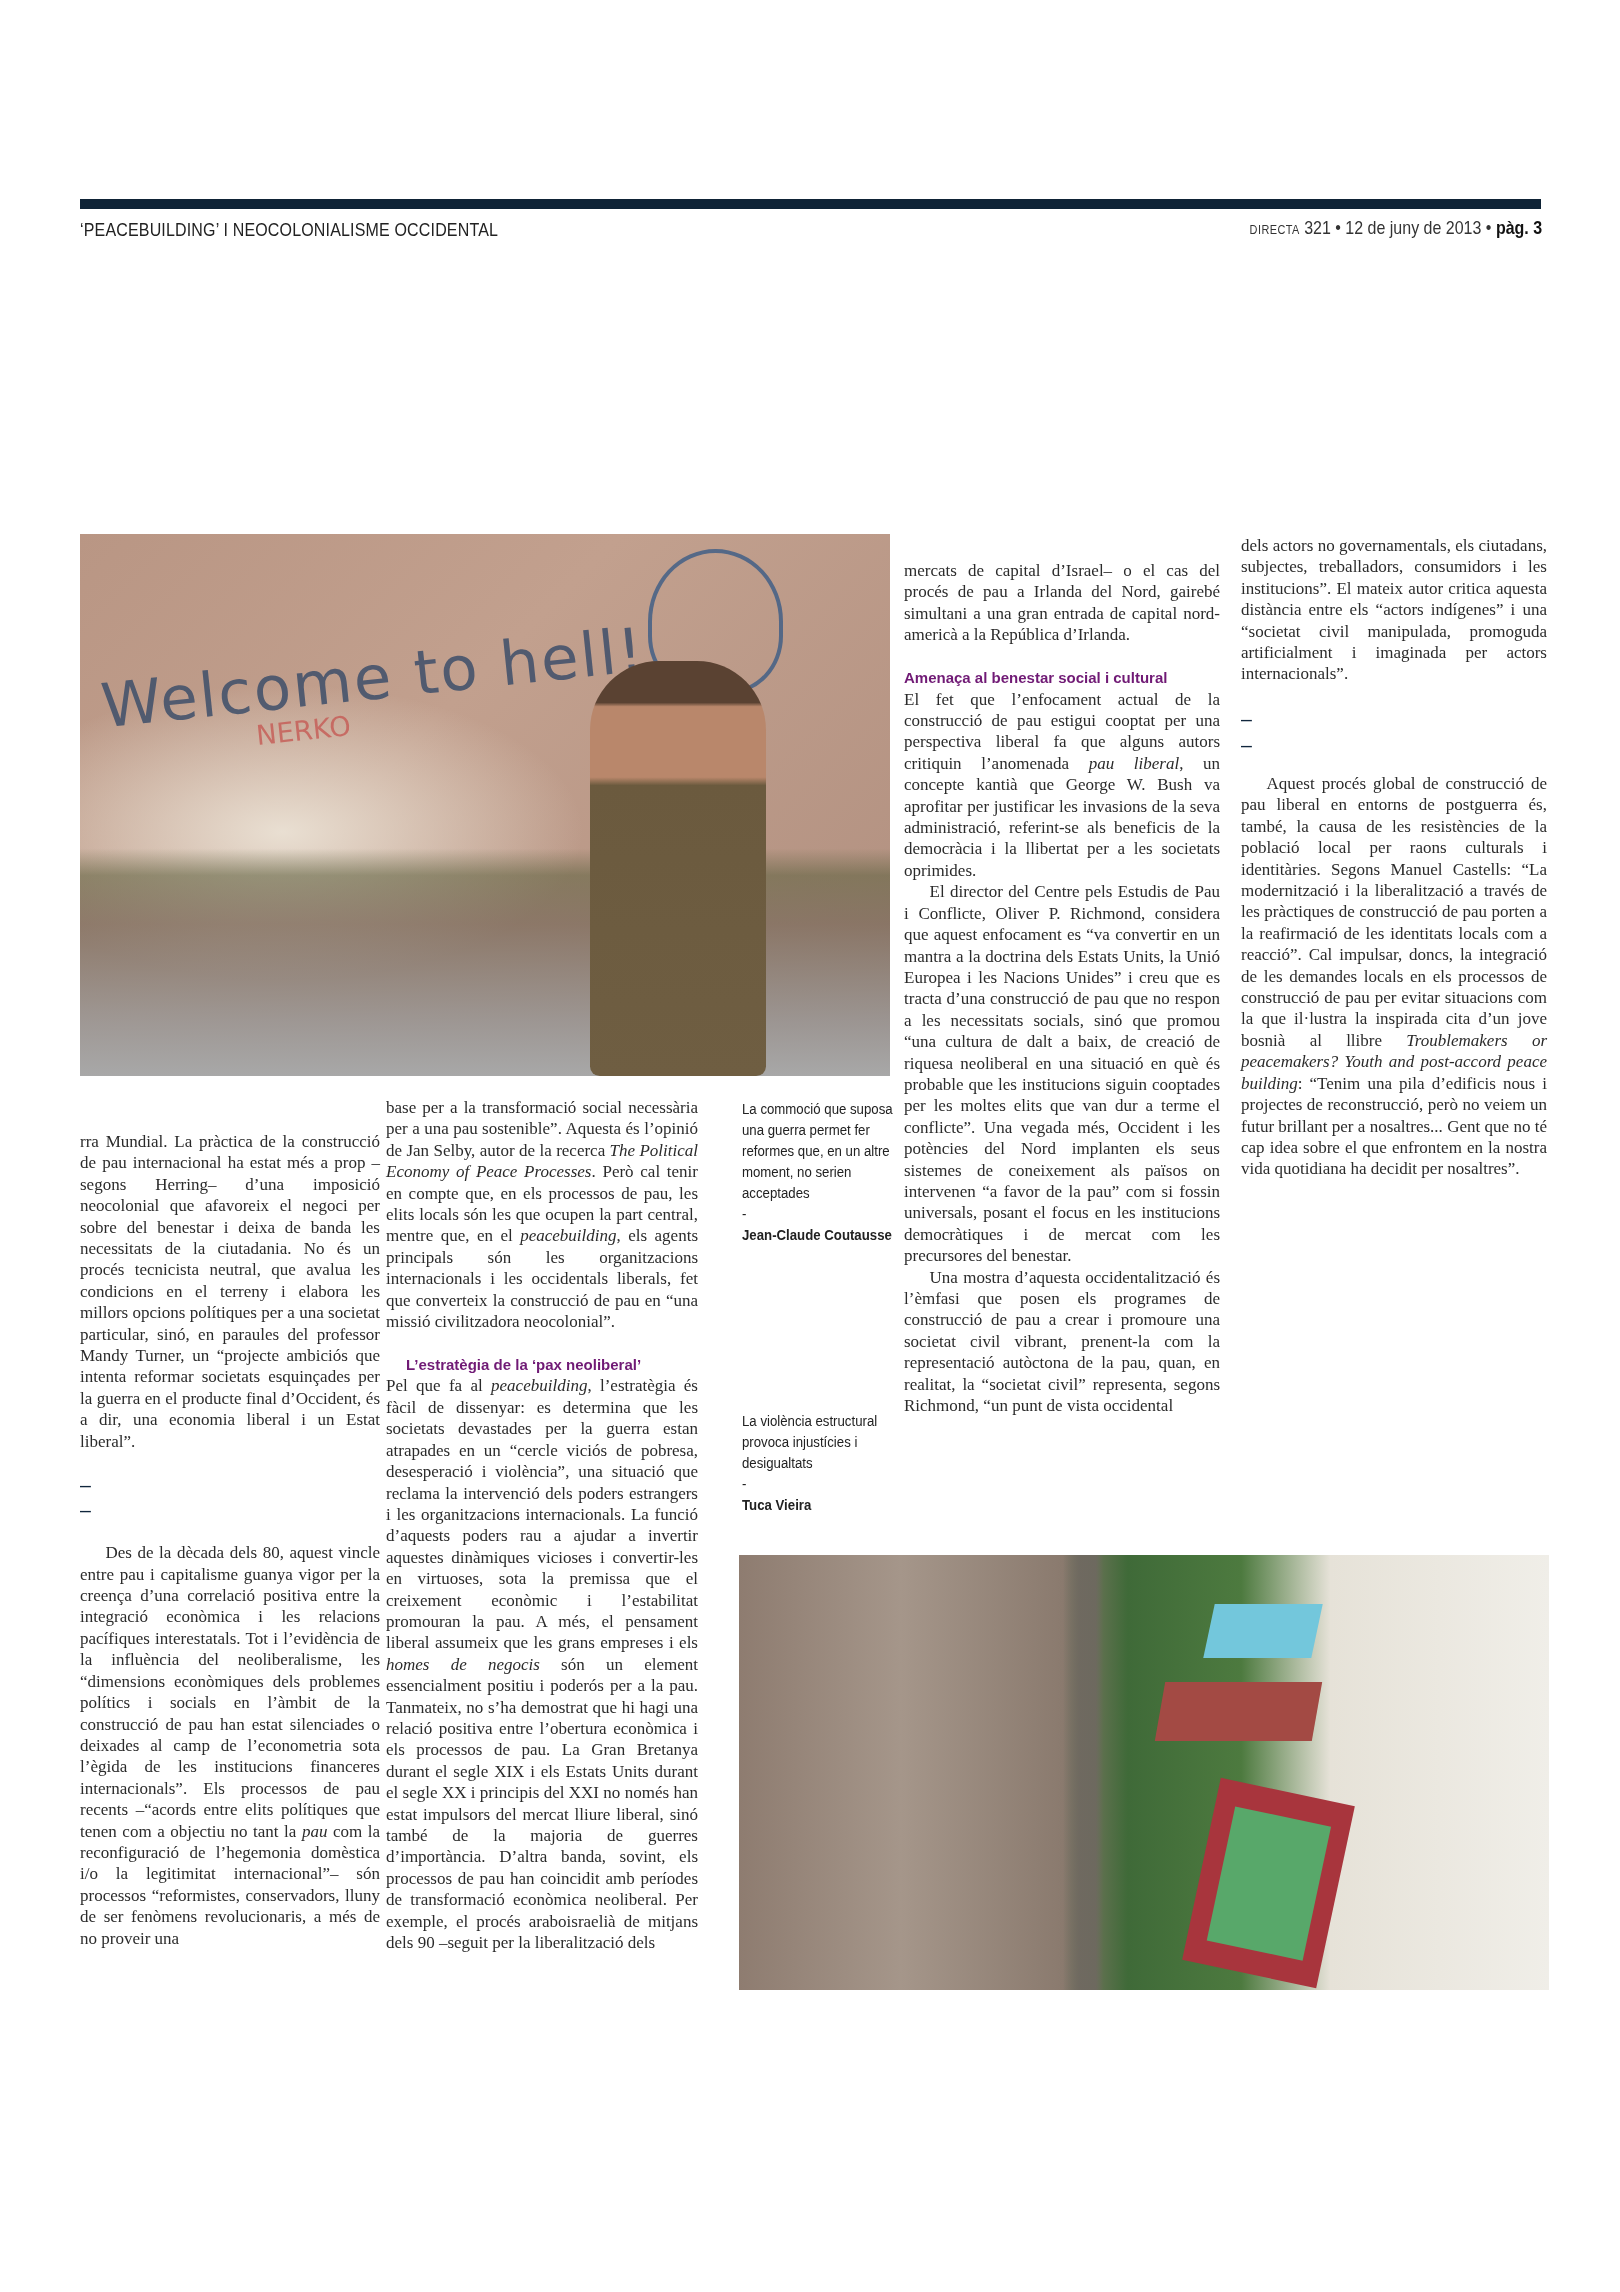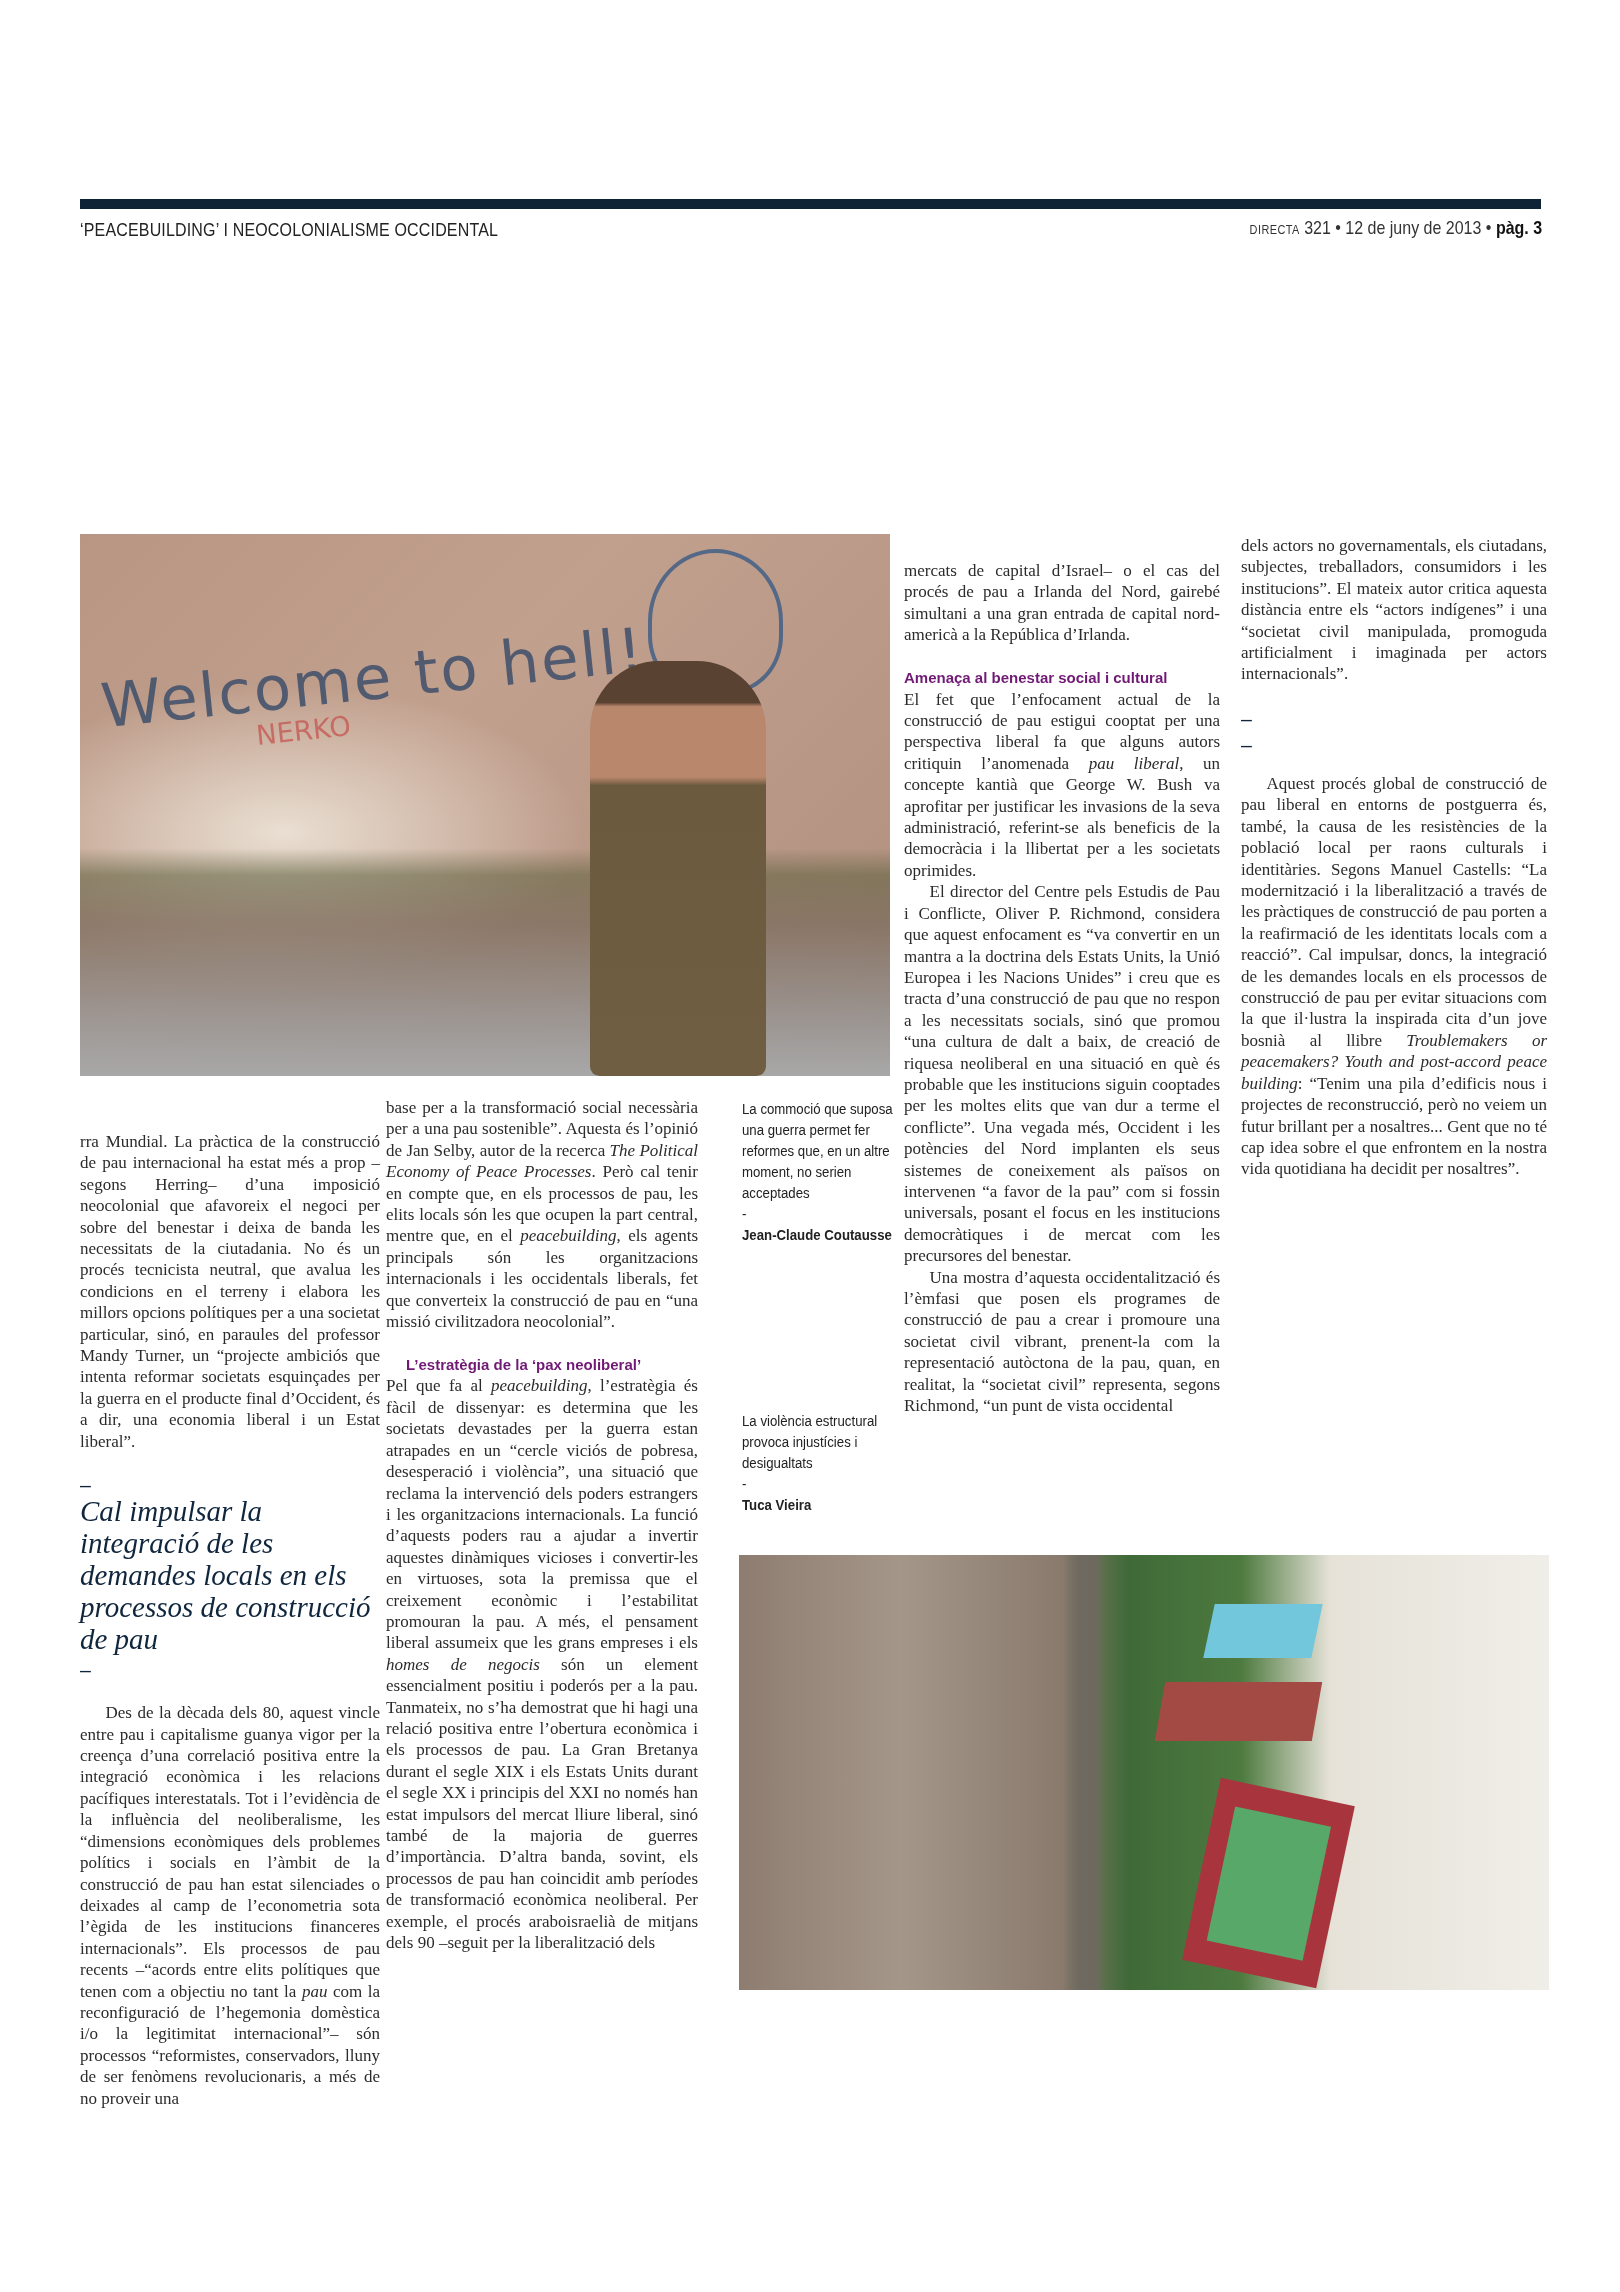--- a/index.html
+++ b/index.html
@@ -75,21 +75,20 @@
   <div class="court1"></div>
   <div class="court2">
       <div class="inner"></div>
     </div>
 </div>
 
 <div class="col" style="left:80px; top:1131px; width:300px;">
   <p>rra Mundial. La pràctica de la construcció de pau internacional ha estat més a prop –segons Herring– d’una imposició neocolonial que afavoreix el negoci per sobre del benestar i deixa de banda les necessitats de la ciutadania. No és un procés tecnicista neutral, que avalua les condicions en el terreny i elabora les millors opcions polítiques per a una societat particular, sinó, en paraules del professor Mandy Turner, un “projecte ambiciós que intenta reformar societats esquinçades per la guerra en el producte final d’Occident, és a dir, una economia liberal i un Estat liberal”.</p>
   <div class="pull" style="margin-top:23.5px;">
     <span class="dash">–</span>
-    <span>Cal impulsar la integració de les demandes locals en els processos de construcció de pau</span>
     <span class="dash" style="margin-top:5.9px;">–</span>
   </div>
   <p class="indent" style="margin-top:21.6px;"><span>Des de la dècada dels 80, aquest vincle entre pau i capitalisme guanya vigor per la creença d’una correlació positiva entre la integració econòmica i les relacions pacífiques interestatals. Tot i l’evidència de la influència del neoliberalisme, les “dimensions econòmiques dels problemes polítics i socials en l’àmbit de la construcció de pau han estat silenciades o deixades al camp de l’econometria sota l’ègida de les institucions financeres internacionals”. Els processos de pau recents –“acords entre elits polítiques que tenen com a objectiu no tant la </span><em>pau</em><span> com la reconfiguració de l’hegemonia domèstica i/o la legitimitat internacional”– són processos “reformistes, conservadors, lluny de ser fenòmens revolucionaris, a més de no proveir una</span></p>
 </div>
 
 <div class="col" style="left:386px; top:1097px; width:312px;">
   <p><span>base per a la transformació social necessària per a una pau sostenible”. Aquesta és l’opinió de Jan Selby, autor de la recerca </span><em>The Political Economy of Peace Processes</em><span>. Però cal tenir en compte que, en els processos de pau, les elits locals són les que ocupen la part central, mentre que, en el </span><em>peacebuilding</em><span>, els agents principals són les organitzacions internacionals i les occidentals liberals, fet que converteix la construcció de pau en “una missió civilitzadora neocolonial”.</span></p>
   <div class="subhead" style="margin-top:21.6px;margin-left:20px;">L’estratègia de la ‘pax neoliberal’</div>
   <p><span>Pel que fa al </span><em>peacebuilding</em><span>, l’estratègia és fàcil de dissenyar: es determina que les societats devastades per la guerra estan atrapades en un “cercle viciós de pobresa, desesperació i violència”, una situació que reclama la intervenció dels poders estrangers i les organitzacions internacionals. La funció d’aquests poders rau a ajudar a invertir aquestes dinàmiques vicioses i convertir-les en virtuoses, sota la premissa que el creixement econòmic i l’estabilitat promouran la pau. A més, el pensament liberal assumeix que les grans empreses i els </span><em>homes de negocis</em><span> són un element essencialment positiu i poderós per a la pau. Tanmateix, no s’ha demostrat que hi hagi una relació positiva entre l’obertura econòmica i els processos de pau. La Gran Bretanya durant el segle XIX i els Estats Units durant el segle XX i principis del XXI no només han estat impulsors del mercat lliure liberal, sinó també de la majoria de guerres d’importància. D’altra banda, sovint, els processos de pau han coincidit amb períodes de transformació econòmica neoliberal. Per exemple, el procés araboisraelià de mitjans dels 90 –seguit per la liberalització dels</span></p>
 </div>

